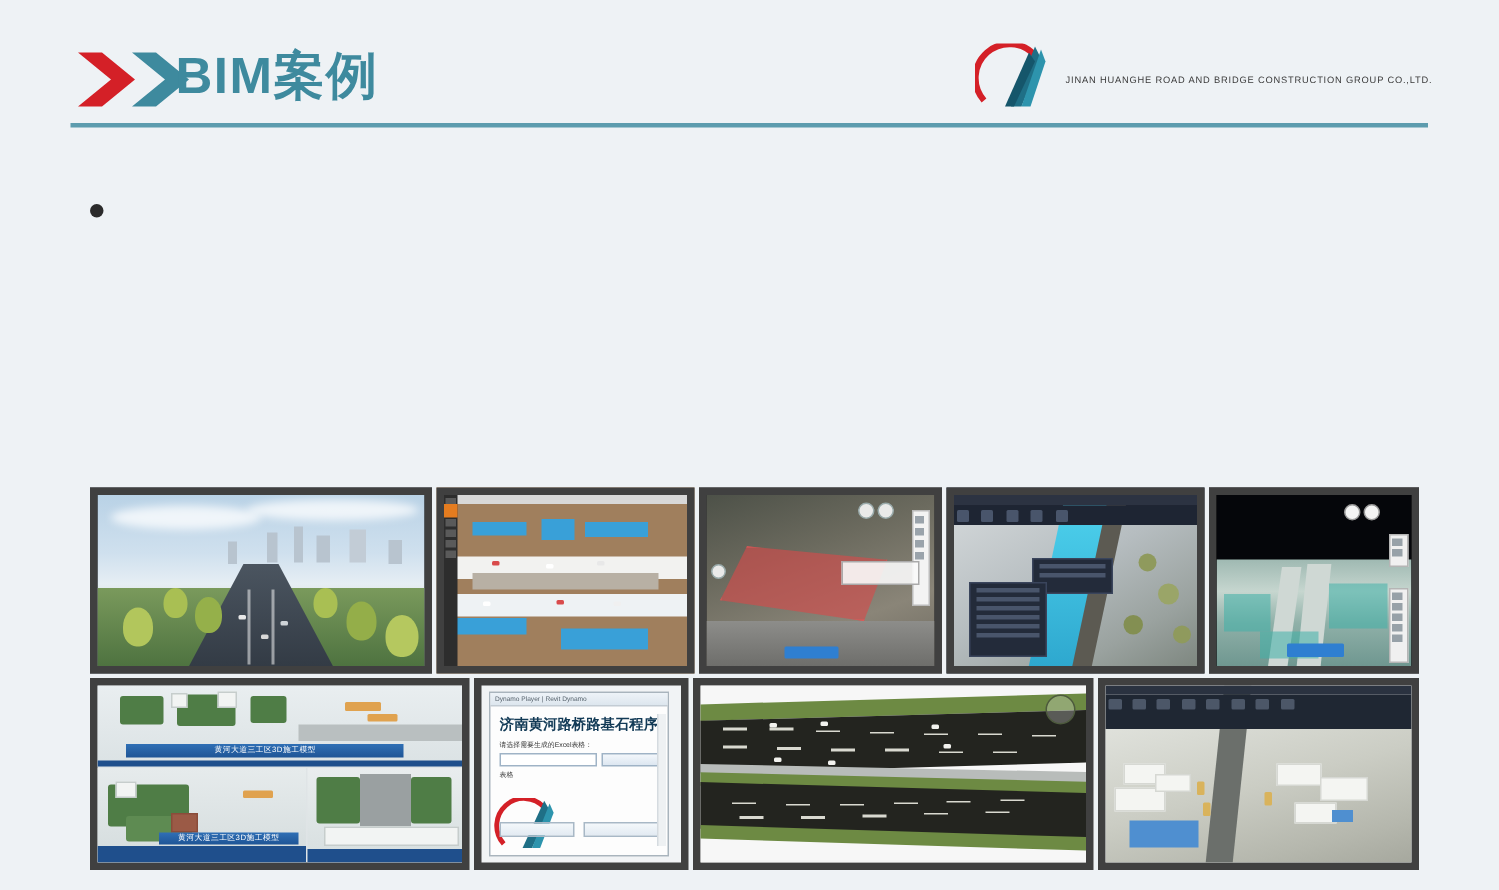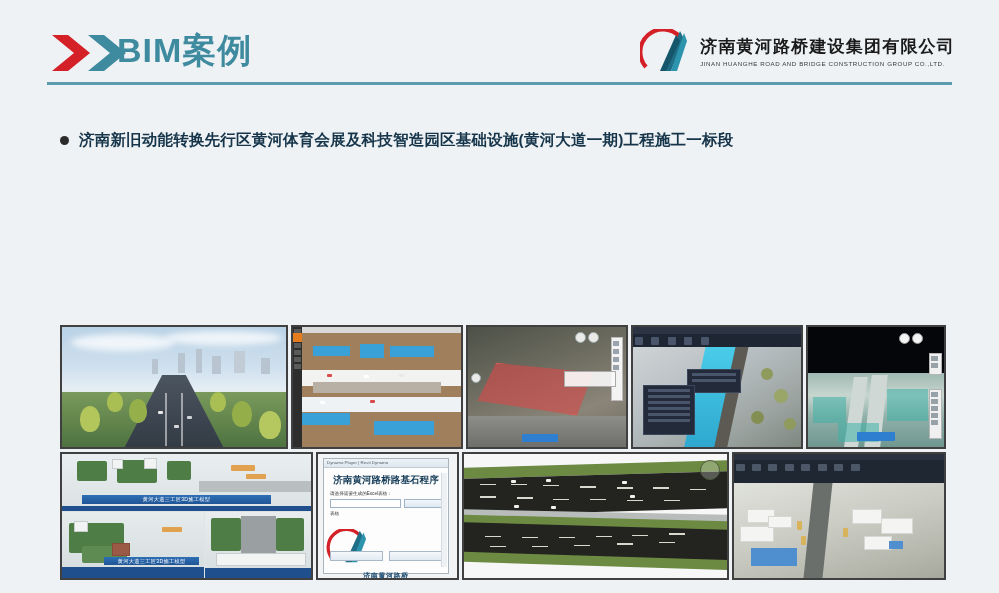--- a/index.html
+++ b/index.html
@@ -51,21 +51,21 @@
     position:absolute;left:60px;top:160px;width:888px;
     font-size:17.5px;color:#1c1c1c;line-height:34px;
     text-align:justify;text-indent:36px;letter-spacing:0.1px;
   }
 
   
   .gallery{position:absolute;left:60px;top:325px;width:886px;height:258px;}
   .row{display:flex;gap:3px;}
   .row1{height:124px;}
   .row2{height:128px;margin-top:3px;}
-  .cell{position:relative;overflow:hidden;background:#23282c;border:2px solid #404040;box-sizing:border-box;}
+  .cell{position:relative;overflow:hidden;background:#23282c;border:5px solid #404040;box-sizing:border-box;}
 
   
   .img1{flex:0 0 228px;}
   .sky1{position:absolute;inset:0;background:linear-gradient(#b9d2e6 0%,#cfe0ee 34%,#e6eef4 52%,#dfe7e4 60%,#cfdccd 72%,#b9cdb0 100%);}
   .cloud{position:absolute;background:rgba(255,255,255,.75);border-radius:50%;filter:blur(3px);}
   .city1{position:absolute;background:#b8c4cf;}
   .road1{position:absolute;left:28%;top:40%;width:44%;height:60%;
     background:linear-gradient(#4b5560,#333b45);
     clip-path:polygon(38% 0%,62% 0%,100% 100%,0% 100%);}
   .lanemark{position:absolute;background:rgba(255,255,255,.5);}
@@ -193,29 +193,27 @@
     <div class="header-rule"></div>
 
     <div class="logo">
       <svg class="logo-mark" viewBox="0 0 52 46">
         <path d="M6 38 A20 20 0 0 1 40 8" fill="none" stroke="#d42027" stroke-width="4.2"></path>
         <polygon points="40,2 24,42 31,42 44,10" fill="#1f6f86"></polygon>
         <polygon points="44,4 31,42 37,42 47,12" fill="#2d94ad"></polygon>
         <polygon points="36,6 20,42 26,42 40,12" fill="#15566b"></polygon>
       </svg>
       <div class="logo-text">
-        <div class="logo-cn">济南黄河路桥建设集团有限公司</div>
         <div class="logo-en">JINAN HUANGHE ROAD AND BRIDGE CONSTRUCTION GROUP CO.,LTD.</div>
       </div>
     </div>
   </div>
 
   <div class="bullet-row">
     <span class="bullet-dot"></span>
-    <span class="bullet-title">济南新旧动能转换先行区黄河体育会展及科技智造园区基础设施(黄河大道一期)工程施工一标段</span>
   </div>
 
 
   <div class="gallery">
 
     <div class="row row1">
 
       <div class="cell img1">
         <div class="sky1"></div>
         <div class="cloud" style="left:4%;top:6%;width:46%;height:14%;"></div>

